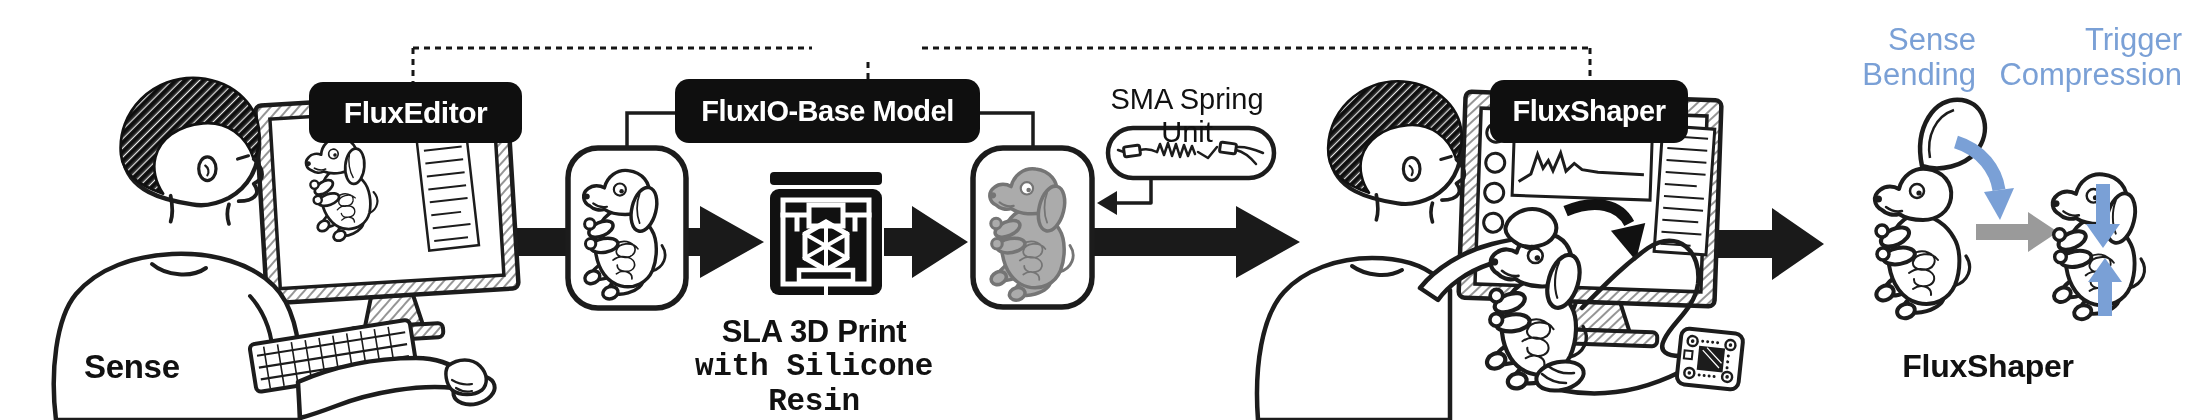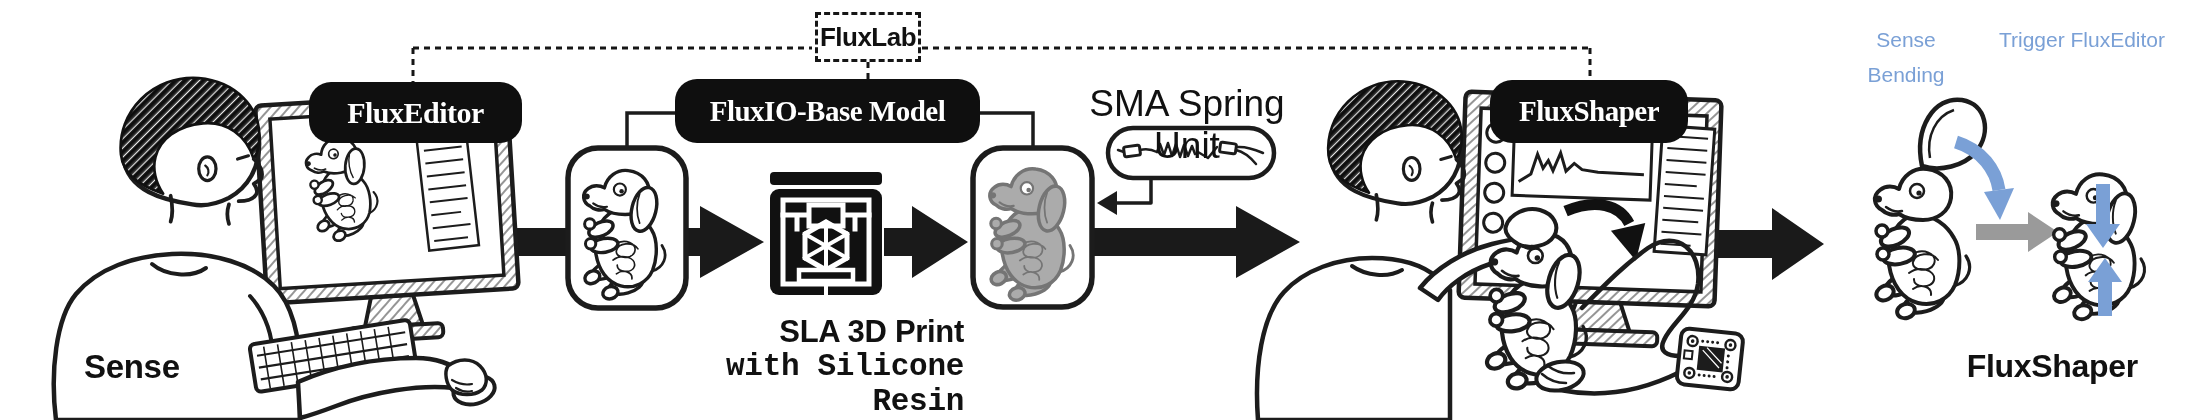--- a/index.html
+++ b/index.html
@@ -1,37 +1,37 @@
 <!DOCTYPE html>
 <html style="--accent-blue: #7aa0d6; --arrow-gray: #9a9a9a; --pill-bg: #0f0f0f; --pill-text: #ffffff;"><head>
 <meta charset="utf-8">
 <style>
   html,body{margin:0;padding:0;background:#ffffff;}
   .stage{position:relative;width:2192px;height:420px;background:#fff;overflow:hidden;
          font-family:"Liberation Sans",sans-serif;color:#111;}
   .art{position:absolute;left:0;top:0;}
   .pill{position:absolute;background:var(--pill-bg,#0f0f0f);color:var(--pill-text,#fff);
         font-weight:bold;display:flex;align-items:center;justify-content:center;
-        border-radius:22px;letter-spacing:-0.5px;box-sizing:border-box;font-family:Liberation Serif, serif;}
+        border-radius:14px;letter-spacing:-0.5px;box-sizing:border-box;}
   #pill-editor{left:309px;top:82px;width:213px;height:61px;font-size:30px;}
   #pill-io{left:675px;top:79px;width:305px;height:64px;font-size:29px;}
   #pill-shaper{left:1490px;top:80px;width:198px;height:63px;font-size:29px;}
   #fluxlab-box{position:absolute;left:815px;top:12px;width:106px;height:50px;
         border:3px dashed #161616;background:#fff;box-sizing:border-box;
         display:flex;align-items:center;justify-content:center;
         font-size:26px;font-weight:bold;letter-spacing:-0.5px;color:#111;}
-  .caption{position:absolute;font-weight:bold;color:#111;text-align:right;letter-spacing:-0.3px;}
+  .caption{position:absolute;font-weight:bold;color:#111;text-align:center;letter-spacing:-0.3px;}
   #cap-user{left:84px;top:348px;width:140px;font-size:33px;text-align:left;}
   #cap-sla1{left:664px;top:314px;width:300px;font-size:31px;}
   #cap-sla2{left:664px;top:349px;width:300px;font-size:31px;font-family:Liberation Mono, monospace;}
   #cap-app{left:1838px;top:348px;width:300px;font-size:32px;}
   #lbl-sma{position:absolute;left:1085px;top:83px;width:204px;text-align:center;
-        font-size:37px;font-weight:400;color:#111;}
-  .blue{position:absolute;color:var(--accent-blue,#7aa0d6);font-size:21px;line-height:35px;
-        text-align:center;font-weight:400;}
+        font-size:29px;font-weight:400;color:#111;}
+  .blue{position:absolute;color:var(--accent-blue,#7aa0d6);font-size:31px;line-height:35px;
+        text-align:right;font-weight:400;}
   #blue-sense{left:1836px;top:22px;width:140px;}
   #blue-trigger{left:1982px;top:22px;width:200px;}
 </style>
 </head>
 <body>
 
 <div class="stage">
 
 <svg class="art" width="2192" height="420" viewBox="0 0 2192 420">
 <defs>
@@ -285,25 +285,24 @@
             <use href="#earDroop"></use>
           </g>
     <g fill="var(--accent-blue,#7aa0d6)">
       <polygon points="2096,184 2110,184 2110,224 2120,224 2103,248 2086,224 2096,224"></polygon>
       <polygon points="2098,316 2112,316 2112,282 2122,282 2105,258 2088,282 2098,282"></polygon>
     </g>
   </g>
 </g>
 </svg>
 
-<div id="fluxlab-box">FluxLab</div>
 <div id="pill-editor" class="pill">FluxEditor</div>
 <div id="pill-shaper" class="pill">FluxShaper</div>
 <div id="pill-io" class="pill">FluxIO-Base Model</div>
 <div id="cap-user" class="caption">Sense</div>
 <div id="cap-sla1" class="caption">SLA 3D Print</div>
 <div id="cap-sla2" class="caption">with Silicone Resin</div>
 <div id="lbl-sma">SMA Spring Unit</div>
 <div id="cap-app" class="caption">FluxShaper</div>
 <div id="blue-sense" class="blue">Sense Bending</div>
-<div id="blue-trigger" class="blue">Trigger FluxEditor</div>
+<div id="blue-trigger" class="blue">Trigger Compression</div>
 
 </div>
 
 </body></html>

